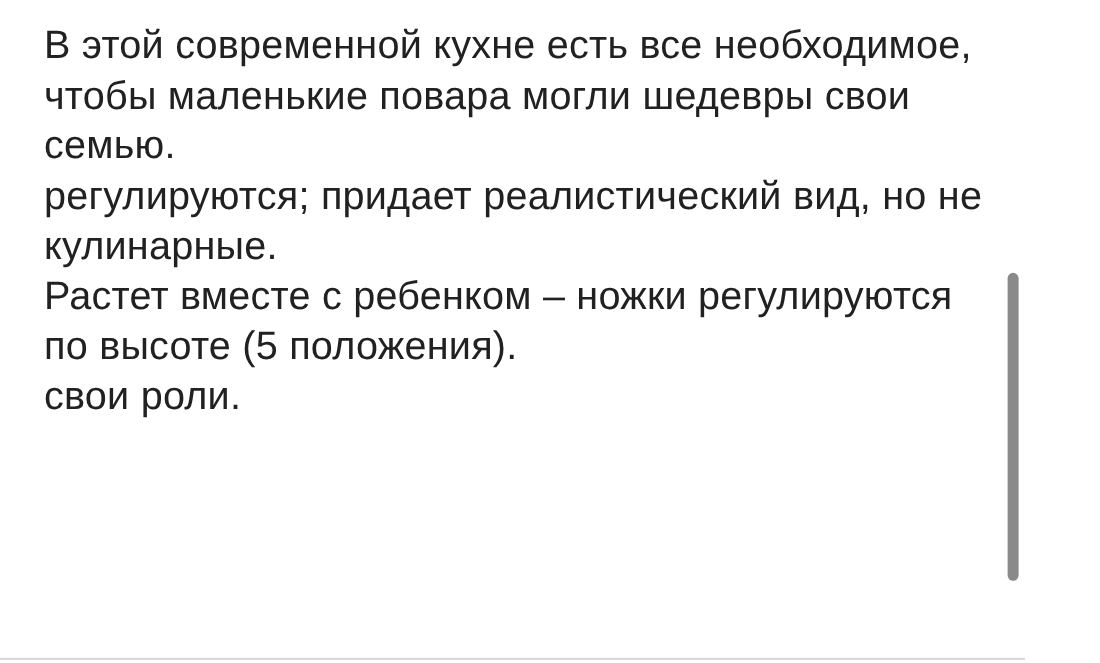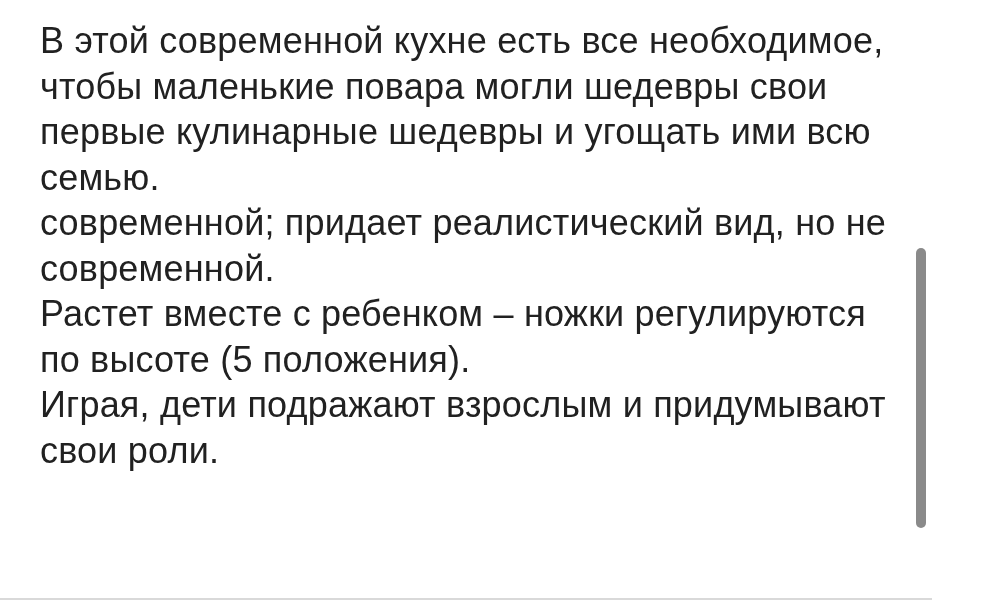--- a/index.html
+++ b/index.html
@@ -56,27 +56,25 @@
   }
 </style>
 </head>
 <body>
 
 <div class="screen">
 
   <div class="description">
     <div class="line">В этой современной кухне есть все необходимое,</div>
     <div class="line">чтобы маленькие повара могли шедевры свои</div>
-    <div class="line">первые кулинарные шедевры и угощать ими всю</div>
     <div class="line">семью.</div>
-    <div class="line">современной; придает реалистический вид, но не</div>
-    <div class="line">современной.</div>
+    <div class="line">регулируются; придает реалистический вид, но не</div>
+    <div class="line">кулинарные.</div>
     <div class="line">Растет вместе с ребенком – ножки регулируются</div>
     <div class="line">по высоте (5 положения).</div>
-    <div class="line">Играя, дети подражают взрослым и придумывают</div>
     <div class="line">свои роли.</div>
   </div>
 
   <div class="scrollbar-track">
     <div class="scrollbar-thumb"></div>
   </div>
 
   <div class="bottom-divider"></div>
 
 </div>

